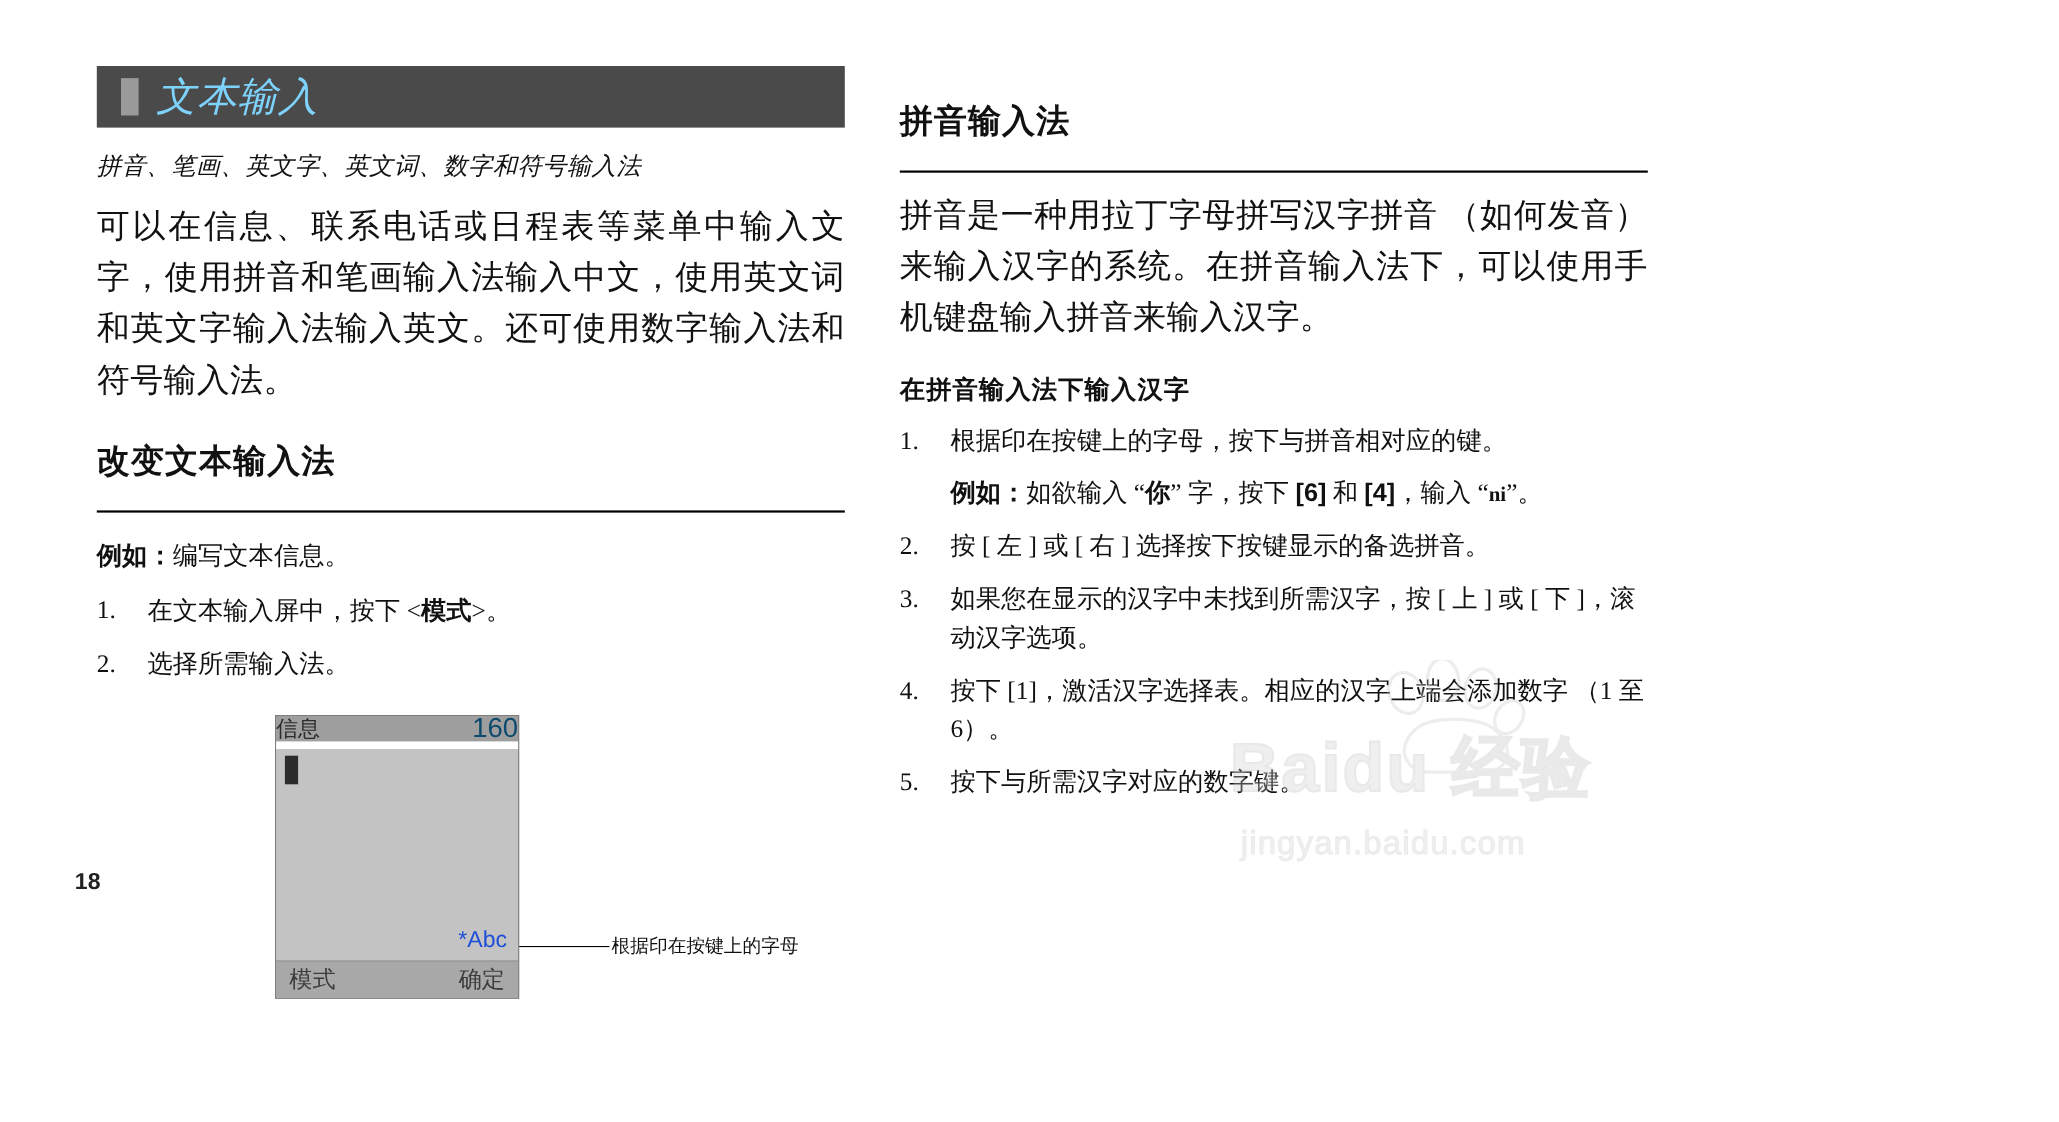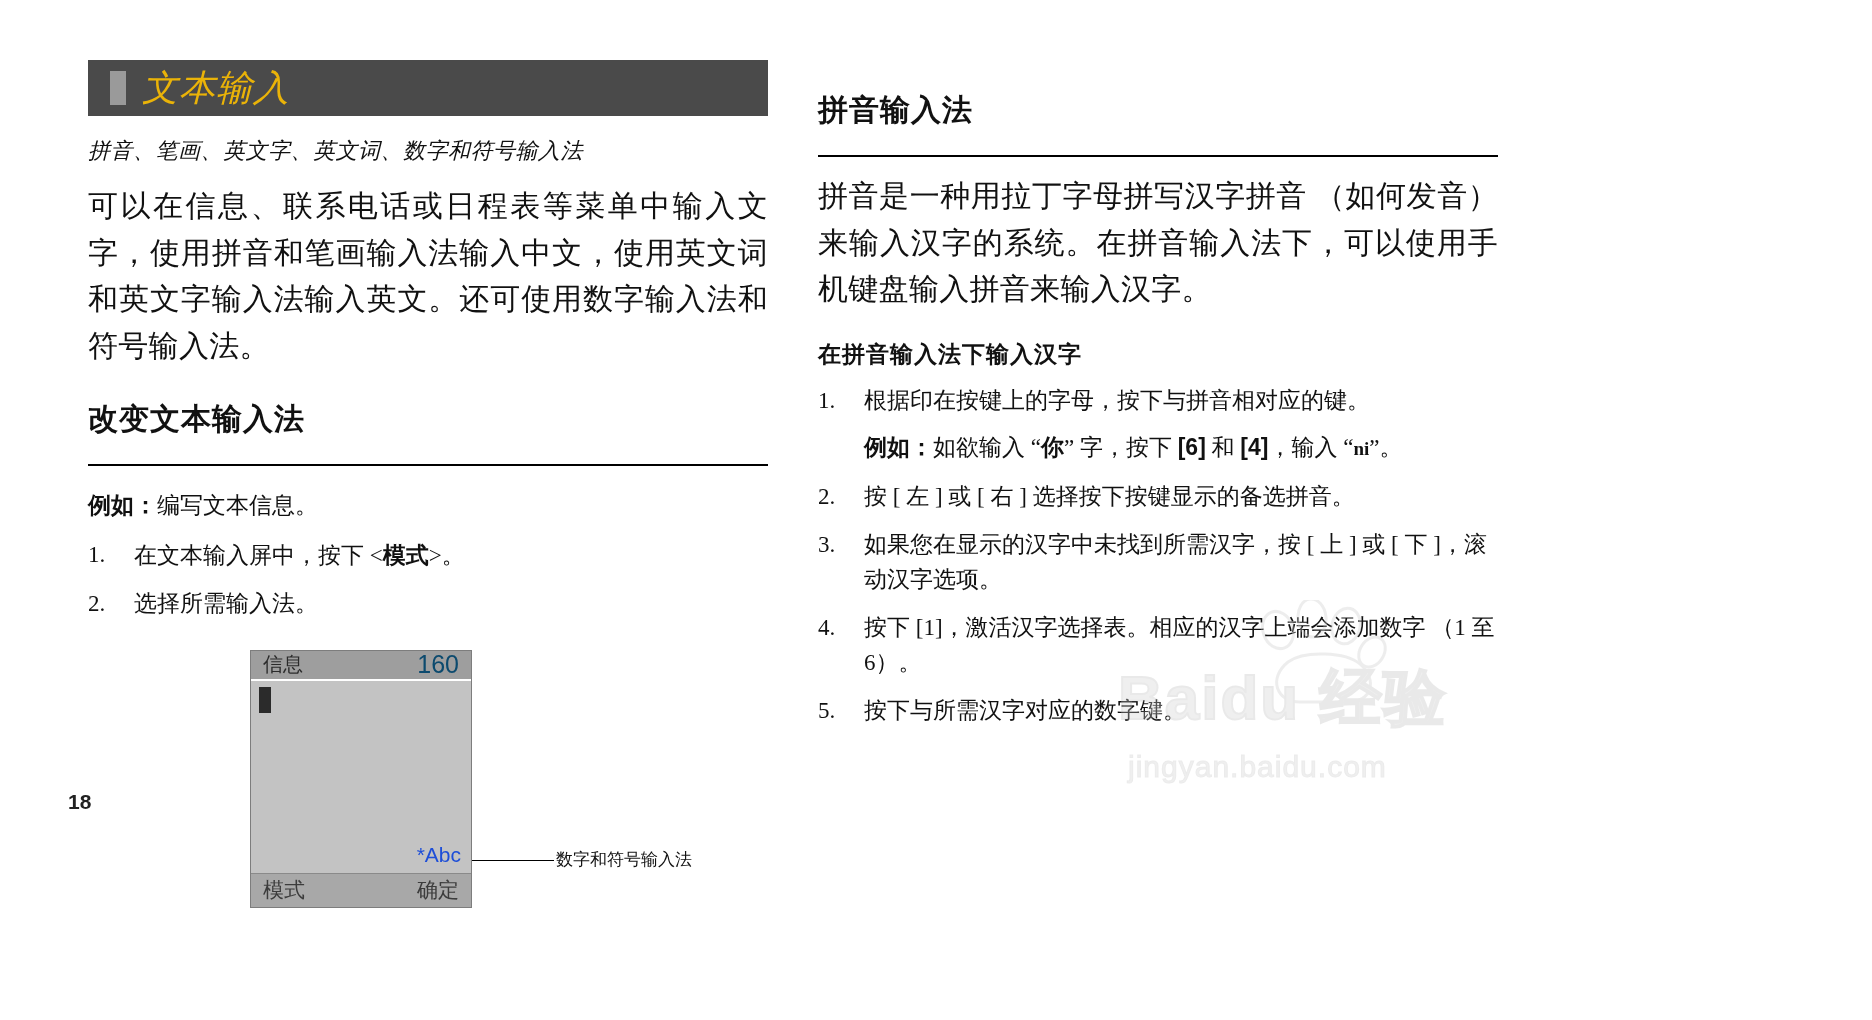--- a/index.html
+++ b/index.html
@@ -43,21 +43,21 @@
     box-sizing: border-box;
   }
   .title-bar .mark {
     width: 16px;
     height: 34px;
     background: #9a9a9a;
     margin-right: 16px;
     flex: none;
   }
   .title-bar .title-text {
-    color: #eab308;
+    color: #7dd3fc;
     font-size: 36px;
     font-weight: 400;
     font-style: italic;
     font-family: "Liberation Serif", serif;
     letter-spacing: 1px;
   }
 
   .subtitle-italic {
     font-style: italic;
     font-size: 22px;
@@ -148,23 +148,23 @@
     border: 1px solid #7d7d7d;
     box-sizing: border-box;
     font-family: "Liberation Sans", sans-serif;
   }
   .phone-top {
     height: 30px;
     background: #9e9e9e;
     display: flex;
     align-items: center;
     justify-content: space-between;
-    padding: 0 12px;
+    padding: 0 0;
     box-sizing: border-box;
-    border-bottom: 2px solid #ffffff;
+    border-bottom: 7px solid #ffffff;
   }
   .phone-top .lbl { font-size: 20px; color: #2b2b2b; }
   .phone-top .cnt { font-size: 25px; color: #0c4a6e; }
   .phone-body {
     position: relative;
     height: 192px;
     background: #c3c3c3;
   }
   .cursor {
     position: absolute;
@@ -299,21 +299,21 @@
         <div class="phone-body">
           <div class="cursor"></div>
           <div class="ime-ind">*Abc</div>
         </div>
         <div class="phone-bottom">
           <span>模式</span>
           <span>确定</span>
         </div>
       </div>
       <div class="callout-line"></div>
-      <div class="callout-text">数字和符号输入法</div>
+      <div class="callout-text">根据印在按键上的字母</div>
     </div>
 
   </div>
 
   <div class="col-right">
 
     <h2 class="section">拼音输入法</h2>
 
     <div class="body-para">拼音是一种用拉丁字母拼写汉字拼音 （如何发音）来输入汉字的系统。在拼音输入法下，可以使用手机键盘输入拼音来输入汉字。</div>
 

